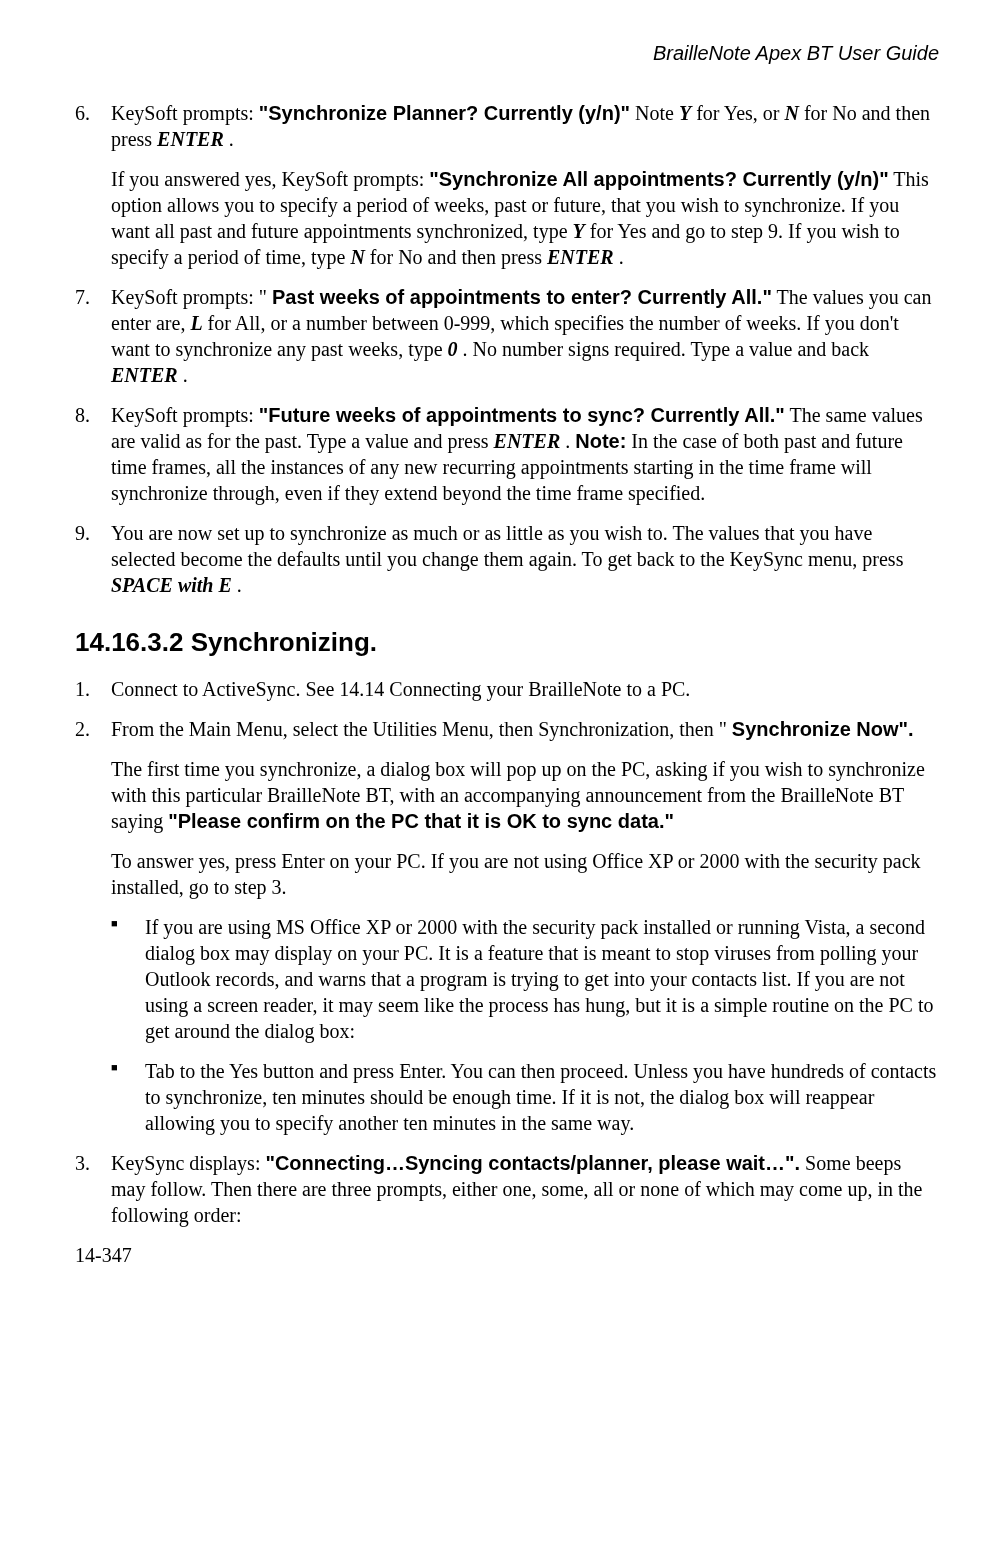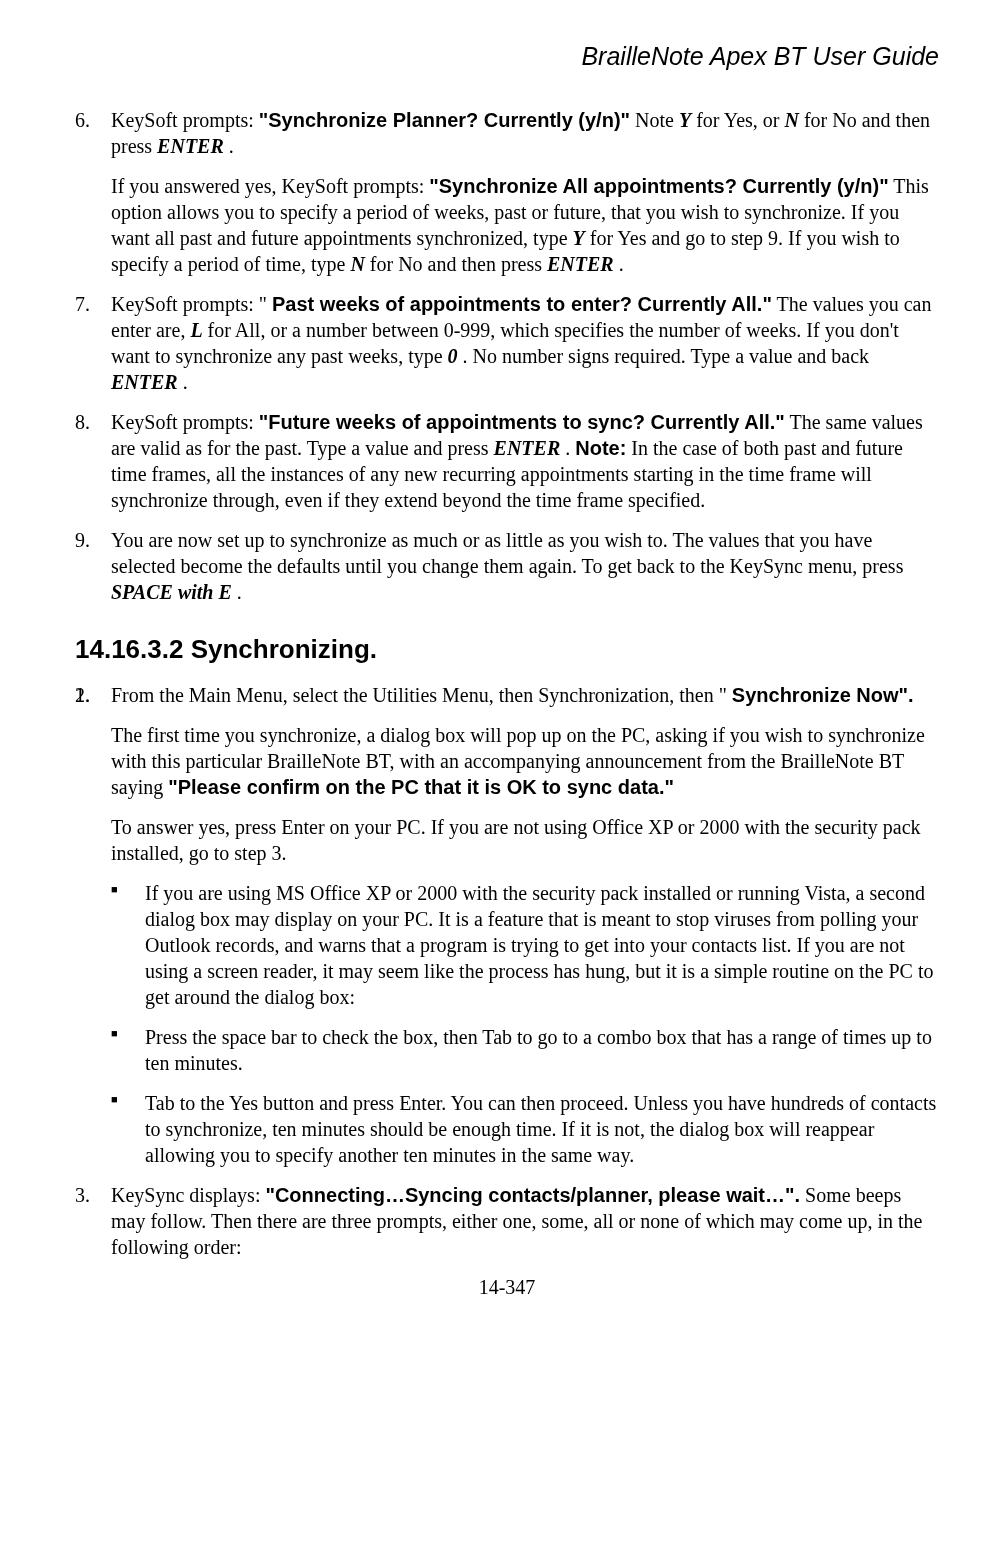--- a/index.html
+++ b/index.html
@@ -10,21 +10,21 @@
       margin: 0;
       padding: 40px 65px 30px 75px;
       width: 1004px;
       box-sizing: border-box;
       line-height: 1.3;
     }
     .header-right {
       text-align: right;
       font-style: italic;
       font-family: Arial, Helvetica, sans-serif;
-      font-size: 25px;
+      font-size: 20px;
       margin-bottom: 34px;
     }
     ol.numbered {
       list-style: none;
       padding: 0;
       margin: 0;
     }
     ol.numbered > li {
       position: relative;
       padding-left: 36px;
@@ -62,21 +62,21 @@
       margin-bottom: 14px;
     }
     ul.square > li::before {
       content: "■";
       position: absolute;
       left: 0;
       top: 2px;
       font-size: 11px;
     }
     .footer {
-      text-align: center;
+      text-align: left;
       margin-top: 8px;
     }
   </style>
 </head>
 <body>
 
 <div class="header-right">BrailleNote Apex BT User Guide</div>
 
 <ol class="numbered">
   <li>
@@ -134,40 +134,40 @@
     <span class="bi">SPACE with E</span>
     <span>.</span>
   </li>
 </ol>
 
 <h2 class="section">14.16.3.2   Synchronizing.</h2>
 
 <ol class="numbered">
   <li>
     <span class="num">1.</span>
+    <span>Connect to ActiveSync. See 14.14 Connecting your BrailleNote to a PC.</span>
   </li>
   <li>
     <span class="num">2.</span>
     <span>From the Main Menu, select the Utilities Menu, then Synchronization, then "</span>
     <span class="arial-bold">Synchronize Now".</span>
   </li>
 </ol>
 
 <div class="indent-block">
   <span>The first time you synchronize, a dialog box will pop up on the PC, asking if you wish to synchronize with this particular BrailleNote BT, with an accompanying announcement from the BrailleNote BT saying </span>
   <span class="arial-bold">"Please confirm on the PC that it is OK to sync data."</span>
 </div>
 
 <div class="indent-block">
   <span>To answer yes, press Enter on your PC. If you are not using Office XP or 2000 with the security pack installed, go to step 3.</span>
 </div>
 
 <ul class="square">
   <li><span>If you are using MS Office XP or 2000 with the security pack installed or running Vista, a second dialog box may display on your PC. It is a feature that is meant to stop viruses from polling your Outlook records, and warns that a program is trying to get into your contacts list. If you are not using a screen reader, it may seem like the process has hung, but it is a simple routine on the PC to get around the dialog box:</span></li>
-  <li><span>Press the space bar to check the box, then Tab to go to a combo box that has a range of times up to ten minutes.</span></li>
   <li><span>Tab to the Yes button and press Enter. You can then proceed. Unless you have hundreds of contacts to synchronize, ten minutes should be enough time. If it is not, the dialog box will reappear allowing you to specify another ten minutes in the same way.</span></li>
 </ul>
 
 <ol class="numbered" style="margin-top:14px;">
   <li>
     <span class="num">3.</span>
     <span>KeySync displays: </span>
     <span class="arial-bold">"Connecting…Syncing contacts/planner, please wait…".</span>
     <span> Some beeps may follow. Then there are three prompts, either one, some, all or none of which may come up, in the following order:</span>
   </li>

